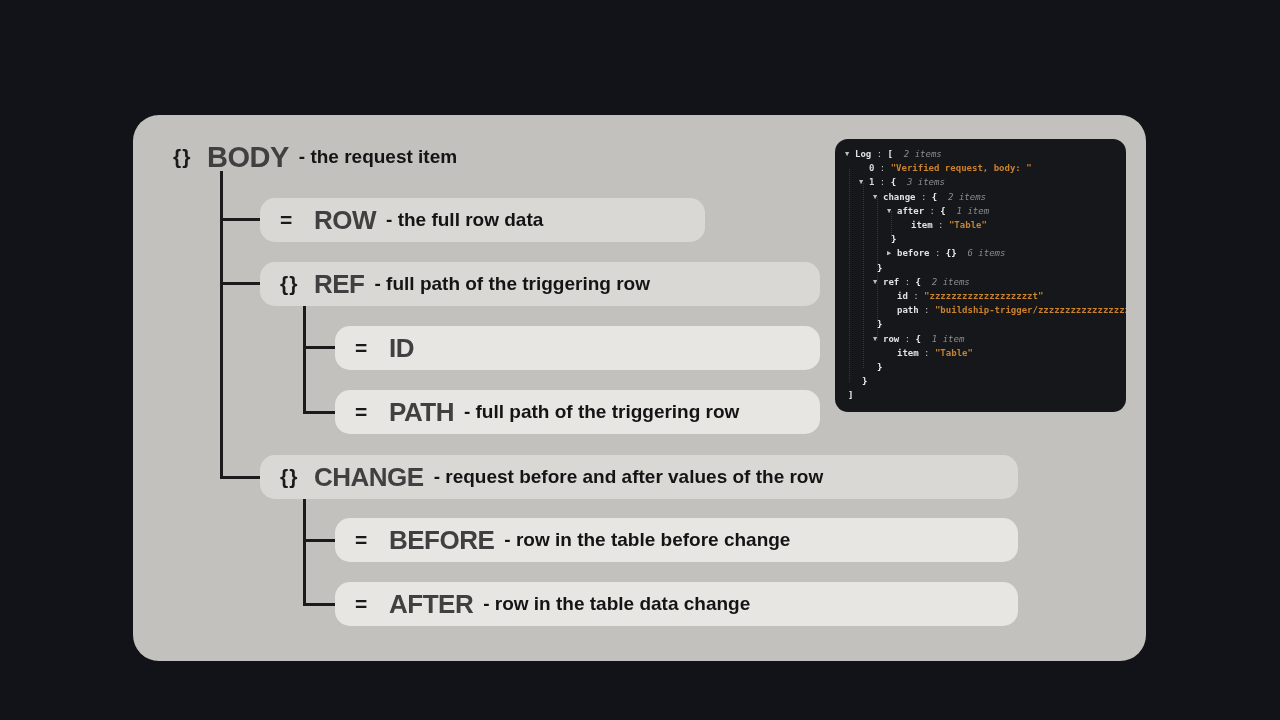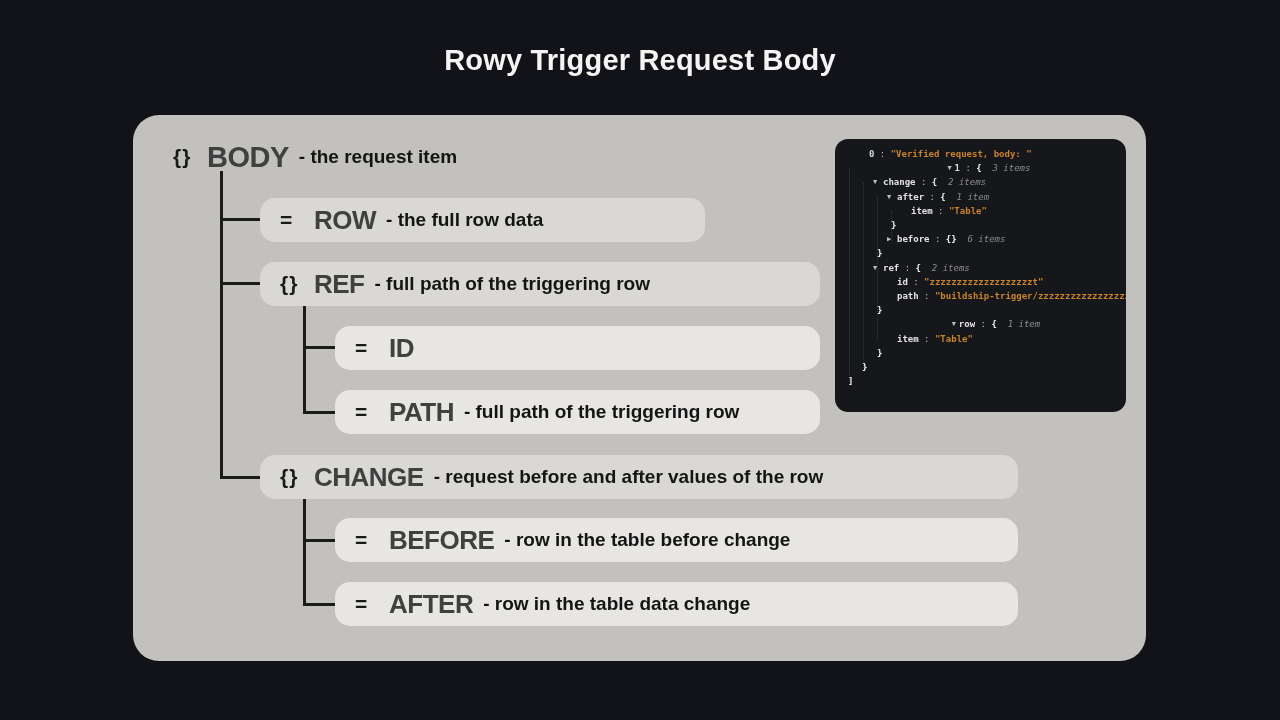--- a/index.html
+++ b/index.html
@@ -40,21 +40,20 @@
   .logline .punct{color:#bdbdbd;}
   .logline .brace{color:#efefef;font-weight:bold;}
   .logline .annot{color:#8b8b8b;font-style:italic;}
   .logline .str{color:#c9822e;font-weight:bold;}
 </style>
 </head>
 <body>
 
 <div class="stage">
 
-  <div class="page-title">Rowy Trigger Request Body</div>
 
   <div class="panel">
 
     <div class="cline" style="left:87px;top:56px;width:3px;height:308px;"></div>
     <div class="cline" style="left:87px;top:103px;width:42px;height:3px;"></div>
     <div class="cline" style="left:87px;top:167px;width:42px;height:3px;"></div>
     <div class="cline" style="left:87px;top:361px;width:42px;height:3px;"></div>
     <div class="cline" style="left:170px;top:191px;width:3px;height:108px;"></div>
     <div class="cline" style="left:170px;top:231px;width:34px;height:3px;"></div>
     <div class="cline" style="left:170px;top:296px;width:34px;height:3px;"></div>
@@ -112,33 +111,34 @@
   </div>
 
   <div class="codebox">
     <div class="guides">
       <div class="guide" style="left:4px;top:14px;bottom:14px;"></div>
       <div class="guide" style="left:18px;top:28px;bottom:28px;"></div>
       <div class="guide" style="left:32px;top:42px;bottom:56px;"></div>
       <div class="guide" style="left:46px;top:56px;bottom:155px;"></div>
     </div>
     <div id="log-lines">
+        <div class="logline" style="padding-left: 0px;"><span class="caret">▼</span><span class="key">Log</span><span class="punct"> : </span><span class="brace">[</span><span class="annot">  2 items</span></div>
         <div class="logline" style="padding-left: 24px;"><span class="num">0</span><span class="punct"> : </span><span class="str">"Verified request, body: "</span></div>
-        <div class="logline" style="padding-left: 14px; text-align: center;"><span class="caret">▼</span><span class="num">1</span><span class="punct"> : </span><span class="brace">{</span><span class="annot">  3 items</span></div>
+        <div class="logline" style="padding-left: 14px;"><span class="caret">▼</span><span class="num">1</span><span class="punct"> : </span><span class="brace">{</span><span class="annot">  3 items</span></div>
         <div class="logline" style="padding-left: 28px;"><span class="caret">▼</span><span class="key">change</span><span class="punct"> : </span><span class="brace">{</span><span class="annot">  2 items</span></div>
         <div class="logline" style="padding-left: 42px;"><span class="caret">▼</span><span class="key">after</span><span class="punct"> : </span><span class="brace">{</span><span class="annot">  1 item</span></div>
         <div class="logline" style="padding-left: 66px;"><span class="key">item</span><span class="punct"> : </span><span class="str">"Table"</span></div>
         <div class="logline" style="padding-left: 46px;"><span class="brace">}</span></div>
         <div class="logline" style="padding-left: 42px;"><span class="caret">▶</span><span class="key">before</span><span class="punct"> : </span><span class="brace">{}</span><span class="annot">  6 items</span></div>
         <div class="logline" style="padding-left: 32px;"><span class="brace">}</span></div>
         <div class="logline" style="padding-left: 28px;"><span class="caret">▼</span><span class="key">ref</span><span class="punct"> : </span><span class="brace">{</span><span class="annot">  2 items</span></div>
         <div class="logline" style="padding-left: 52px;"><span class="key">id</span><span class="punct"> : </span><span class="str">"zzzzzzzzzzzzzzzzzzzt"</span></div>
         <div class="logline" style="padding-left: 52px;"><span class="key">path</span><span class="punct"> : </span><span class="str">"buildship-trigger/zzzzzzzzzzzzzzzzzzzt"</span></div>
         <div class="logline" style="padding-left: 32px;"><span class="brace">}</span></div>
-        <div class="logline" style="padding-left: 28px; text-align: center;"><span class="caret">▼</span><span class="key">row</span><span class="punct"> : </span><span class="brace">{</span><span class="annot">  1 item</span></div>
+        <div class="logline" style="padding-left: 28px;"><span class="caret">▼</span><span class="key">row</span><span class="punct"> : </span><span class="brace">{</span><span class="annot">  1 item</span></div>
         <div class="logline" style="padding-left: 52px;"><span class="key">item</span><span class="punct"> : </span><span class="str">"Table"</span></div>
         <div class="logline" style="padding-left: 32px;"><span class="brace">}</span></div>
         <div class="logline" style="padding-left: 17px;"><span class="brace">}</span></div>
         <div class="logline" style="padding-left: 3px;"><span class="brace">]</span></div>
       </div>
   </div>
 
 </div>
 
 </body></html>

